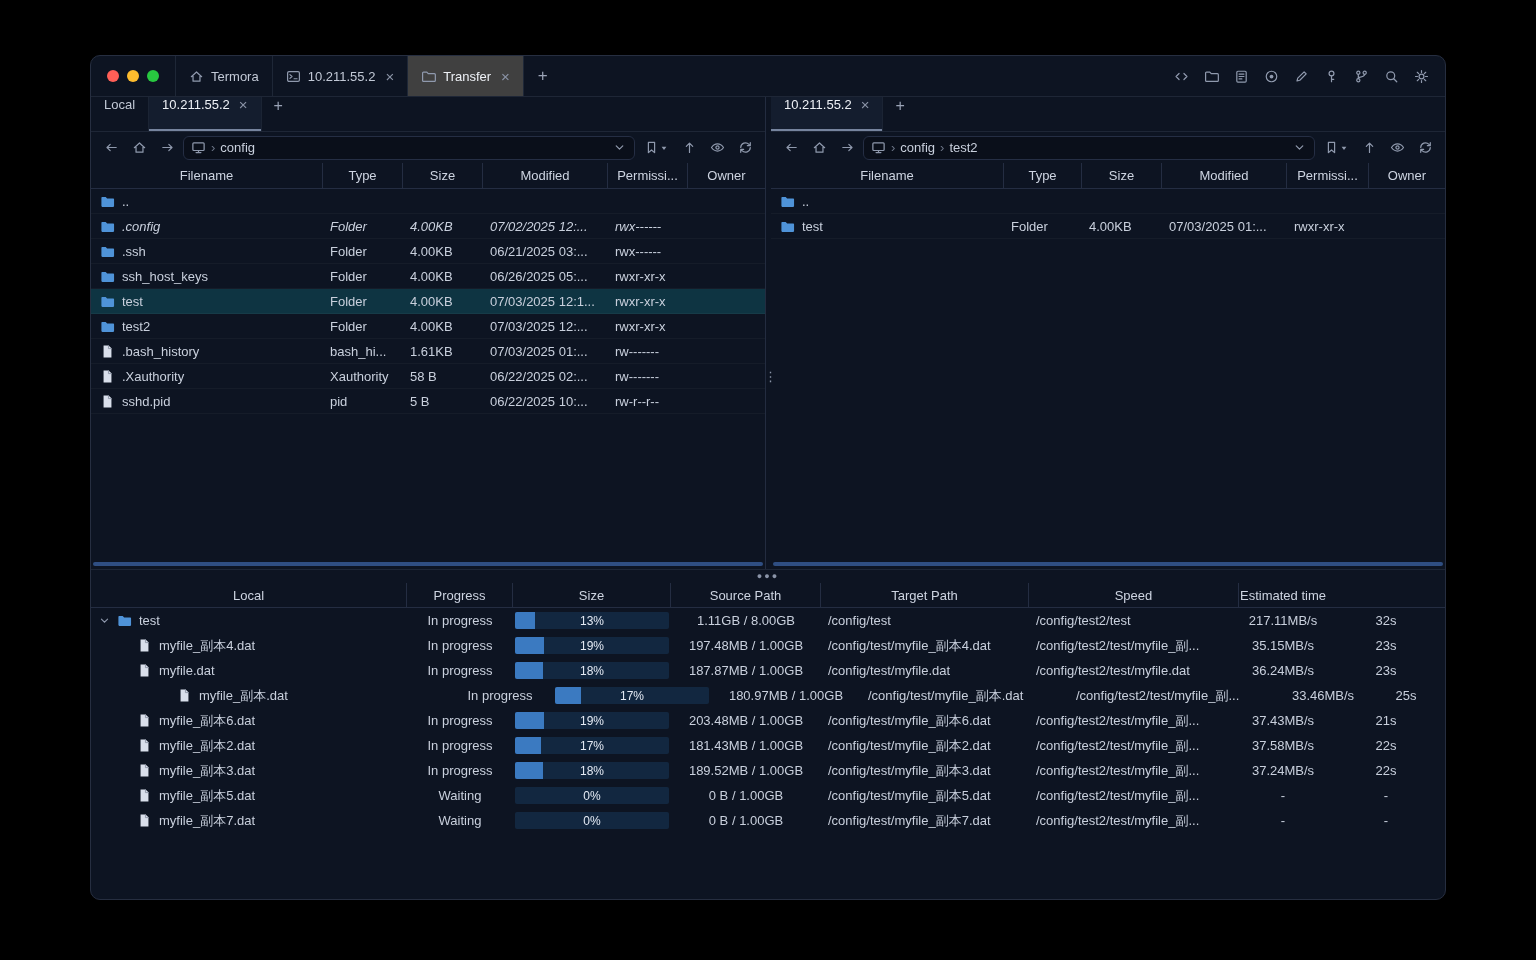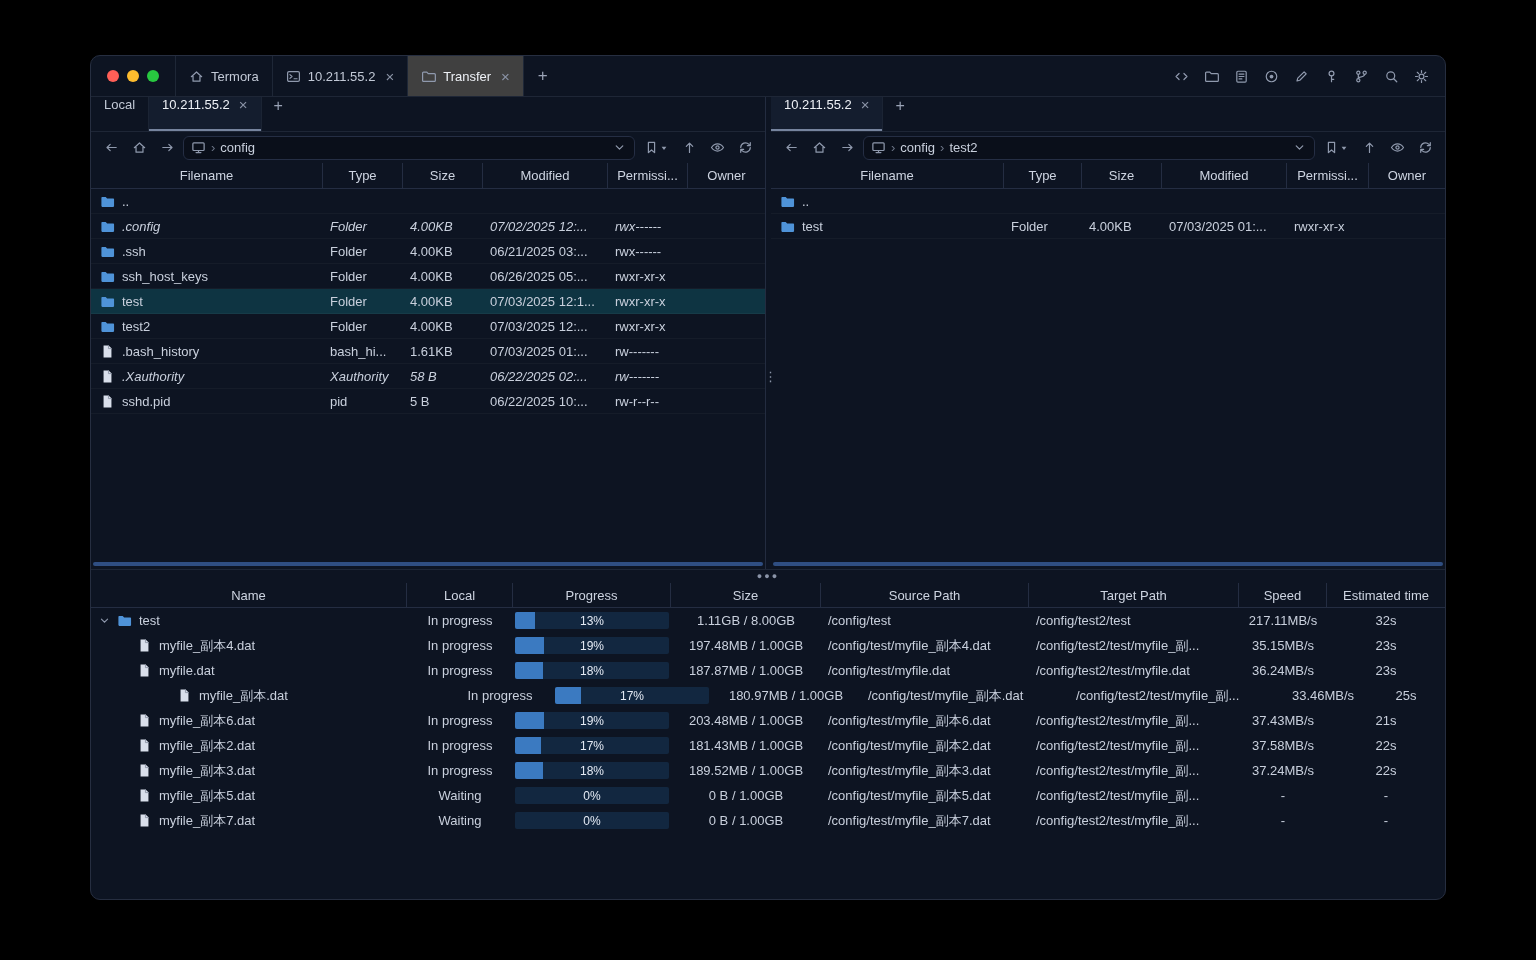--- a/index.html
+++ b/index.html
@@ -377,21 +377,21 @@
                 </svg>
               </span>
               <span>.bash_history</span>
             </div>
             <div class="cell">bash_hi...</div>
             <div class="cell">1.61KB</div>
             <div class="cell">07/03/2025 01:...</div>
             <div class="cell">rw-------</div>
             <div class="cell"></div>
           </div>
-          <div class="frow" style="grid-template-columns: 232px 80px 80px 125px 80px 1fr; font-style: italic;">
+          <div class="frow" style="grid-template-columns: 232px 80px 80px 125px 80px 1fr;">
             <div class="cell name">
               <span class="icn">
                 <svg width="15" height="15" viewBox="0 0 16 16" fill="none" stroke="currentColor" stroke-width="1.3" stroke-linecap="round" stroke-linejoin="round">
                   <path d="M3.8 1.6h5.4l3 3v9.8H3.8z" fill="#d9dfeb" stroke="none"></path>
                   <path d="M9 1.9v3h3" stroke="#8d96a8" stroke-width="1"></path>
                 </svg>
               </span>
               <span>.Xauthority</span>
             </div>
             <div class="cell">Xauthority</div>
@@ -547,21 +547,20 @@
         <div class="hscroll" style="background: rgb(47, 78, 130);"></div>
       </div>
   </div>
 
   <div class="hsplit">
     <span class="grip-h">●●●</span>
   </div>
 
   <div class="transfers">
     <div class="thead" id="transfer-head" style="grid-template-columns: 316px 106px 158px 150px 208px 210px 88px 1fr;">
-        <div class="hcell">Name</div>
         <div class="hcell">Local</div>
         <div class="hcell">Progress</div>
         <div class="hcell">Size</div>
         <div class="hcell">Source Path</div>
         <div class="hcell">Target Path</div>
         <div class="hcell">Speed</div>
         <div class="hcell">Estimated time</div>
       </div>
     <div class="tbody" id="transfer-body">
         <div class="trow" style="grid-template-columns: 316px 106px 158px 150px 208px 210px 88px 1fr;">

